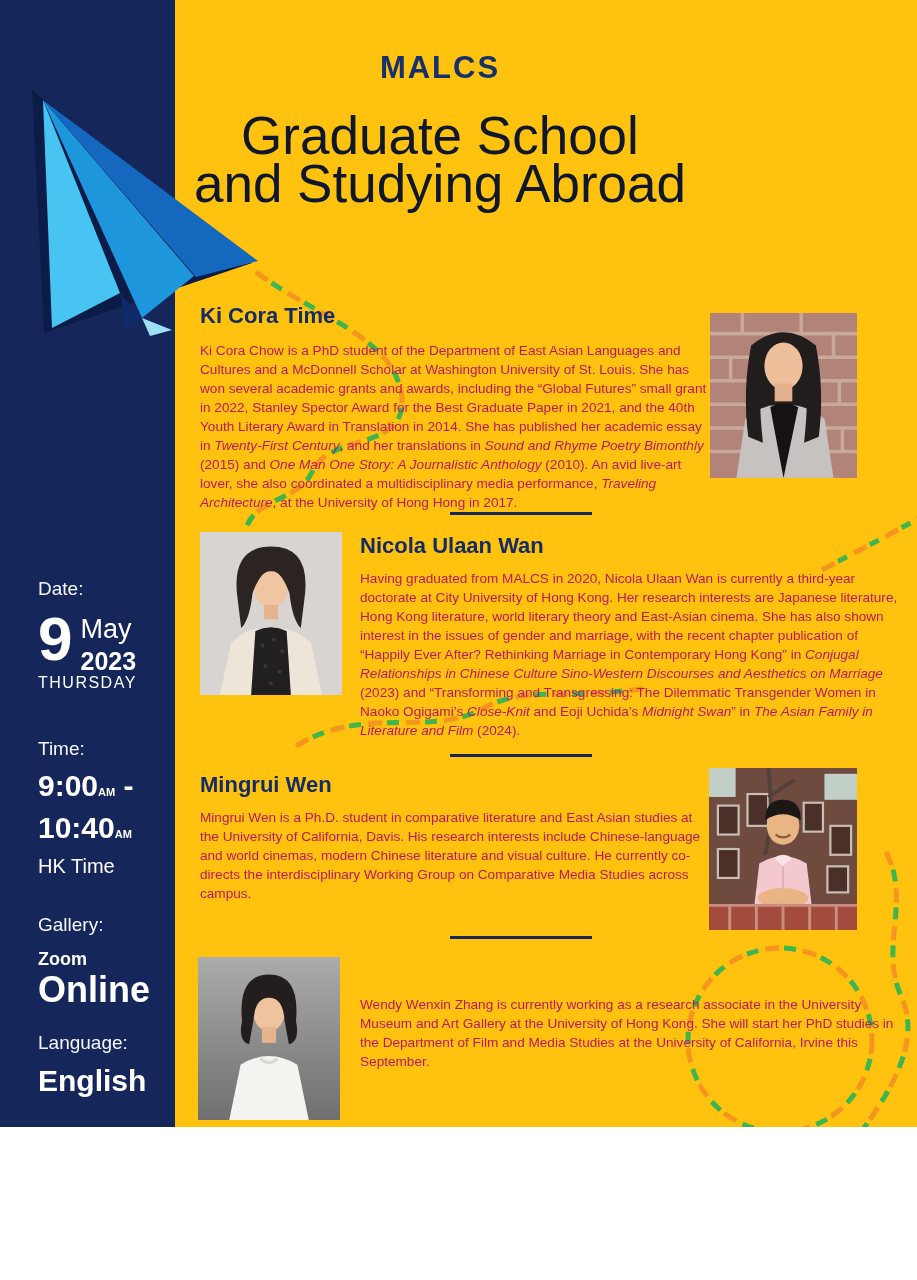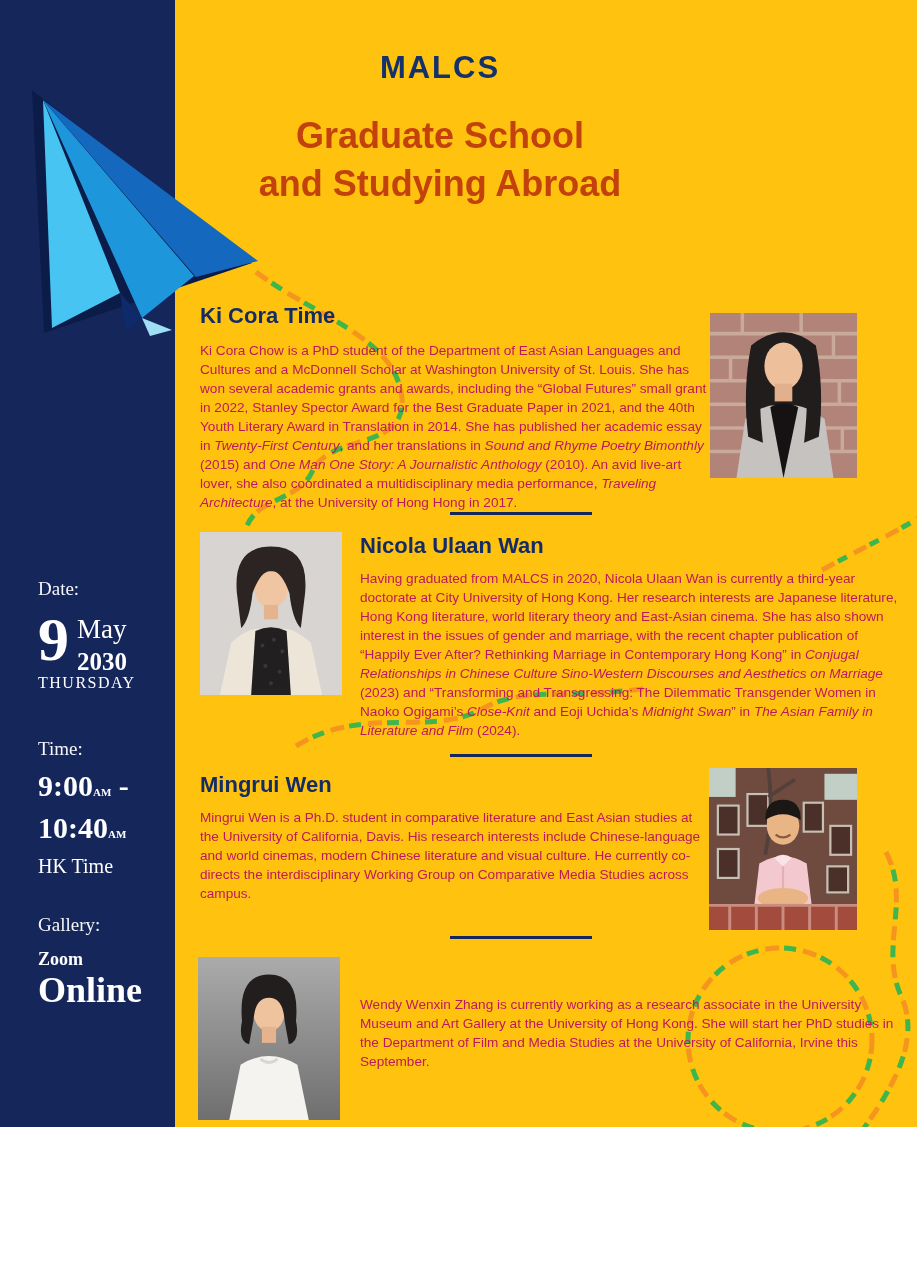--- a/index.html
+++ b/index.html
@@ -8,30 +8,30 @@
   
   .sidebar{position:absolute;left:0;top:0;width:175px;height:1127px;background:#15265B;z-index:0;}
   .mainbg{position:absolute;left:175px;top:0;width:742px;height:1127px;background:#FFC20E;z-index:0;}
   .footer{position:absolute;left:0;top:1127px;width:917px;height:153px;background:#ffffff;z-index:2;}
   
   .deco{position:absolute;left:0;top:0;z-index:1;pointer-events:none;}
   
   .titleblock{position:absolute;left:185px;top:50px;width:510px;text-align:center;z-index:2;color:#15316B;}
   .kicker{font-size:31px;font-weight:700;letter-spacing:2px;}
   .title{font-size:61px;font-weight:700;letter-spacing:-1px;margin-top:2px;-webkit-text-stroke:1.3px #15316B;}
-  .subtitle{font-size:36px;font-weight:700;line-height:48px;margin-top:26px;color:#c2410c;}
+  .subtitle{font-size:53px;font-weight:400;line-height:48px;margin-top:26px;color:#0f172a;}
   
   .spk-name{position:absolute;z-index:2;font-size:22px;font-weight:700;color:#142C66;}
   .spk-bio{position:absolute;z-index:2;font-size:13.6px;line-height:19px;color:#be185d;text-align:left;}
   .it{font-style:italic;}
   .rule{position:absolute;z-index:2;height:3px;background:#15265B;}
   .photo{position:absolute;z-index:2;overflow:hidden;}
   .photo svg{display:block;width:100%;height:100%;}
   
-  .side-item{position:absolute;color:#ffffff;z-index:2;font-family:Liberation Serif, serif;}
+  .side-item{position:absolute;color:#ffffff;z-index:2;}
   .side-label{font-size:19px;font-weight:400;opacity:.96;}
   .day{font-size:62px;font-weight:700;line-height:1;}
   .month{font-size:27px;font-weight:400;line-height:1;}
   .year{font-size:25px;font-weight:700;line-height:1;margin-top:6px;}
   .weekday{font-size:16px;letter-spacing:1.5px;font-weight:400;}
   .time-big{font-size:30px;font-weight:700;line-height:35px;}
   .am{font-size:11px;font-weight:700;}
   .zone{font-size:20px;font-weight:400;margin-top:3px;}
   .fmt1{font-size:18px;font-weight:700;line-height:1;}
   .fmt2{font-size:36px;font-weight:700;line-height:1;margin-top:4px;}
@@ -184,41 +184,45 @@
     </svg>
   </div>
   <div class="spk-bio" style="left:360px;top:995px;width:545px;"><span>Wendy Wenxin Zhang is currently working as a research associate in the University Museum and Art Gallery at the University of Hong Kong. She will start her PhD studies in the Department of Film and Media Studies at the University of California, Irvine this September.</span></div>
 
   <div class="side-item" style="left:38px;top:578px;">
     <div class="side-label">Date:</div>
     <div style="display:flex;margin-top:8px;">
       <div class="day">9</div>
       <div style="margin-left:8px;padding-top:8px;">
         <div class="month">May</div>
-        <div class="year">2030</div>
+        <div class="year">2023</div>
       </div>
     </div>
     <div class="weekday">THURSDAY</div>
   </div>
 
   <div class="side-item" style="left:38px;top:738px;">
     <div class="side-label">Time:</div>
     <div class="time-big" style="margin-top:8px;">
       <span>9:00</span><span class="am">AM</span><span> -</span><br>
       <span>10:40</span><span class="am">AM</span>
     </div>
     <div class="zone">HK Time</div>
   </div>
 
   <div class="side-item" style="left:38px;top:914px;">
     <div class="side-label">Gallery:</div>
     <div class="fmt1" style="margin-top:14px;">Zoom</div>
     <div class="fmt2">Online</div>
   </div>
 
+  <div class="side-item" style="left:38px;top:1032px;">
+    <div class="side-label">Language:</div>
+    <div class="lang" style="margin-top:12px;">English</div>
+  </div>
 
   <div class="footer">
 
     
 
     
 
     
 
   </div>

